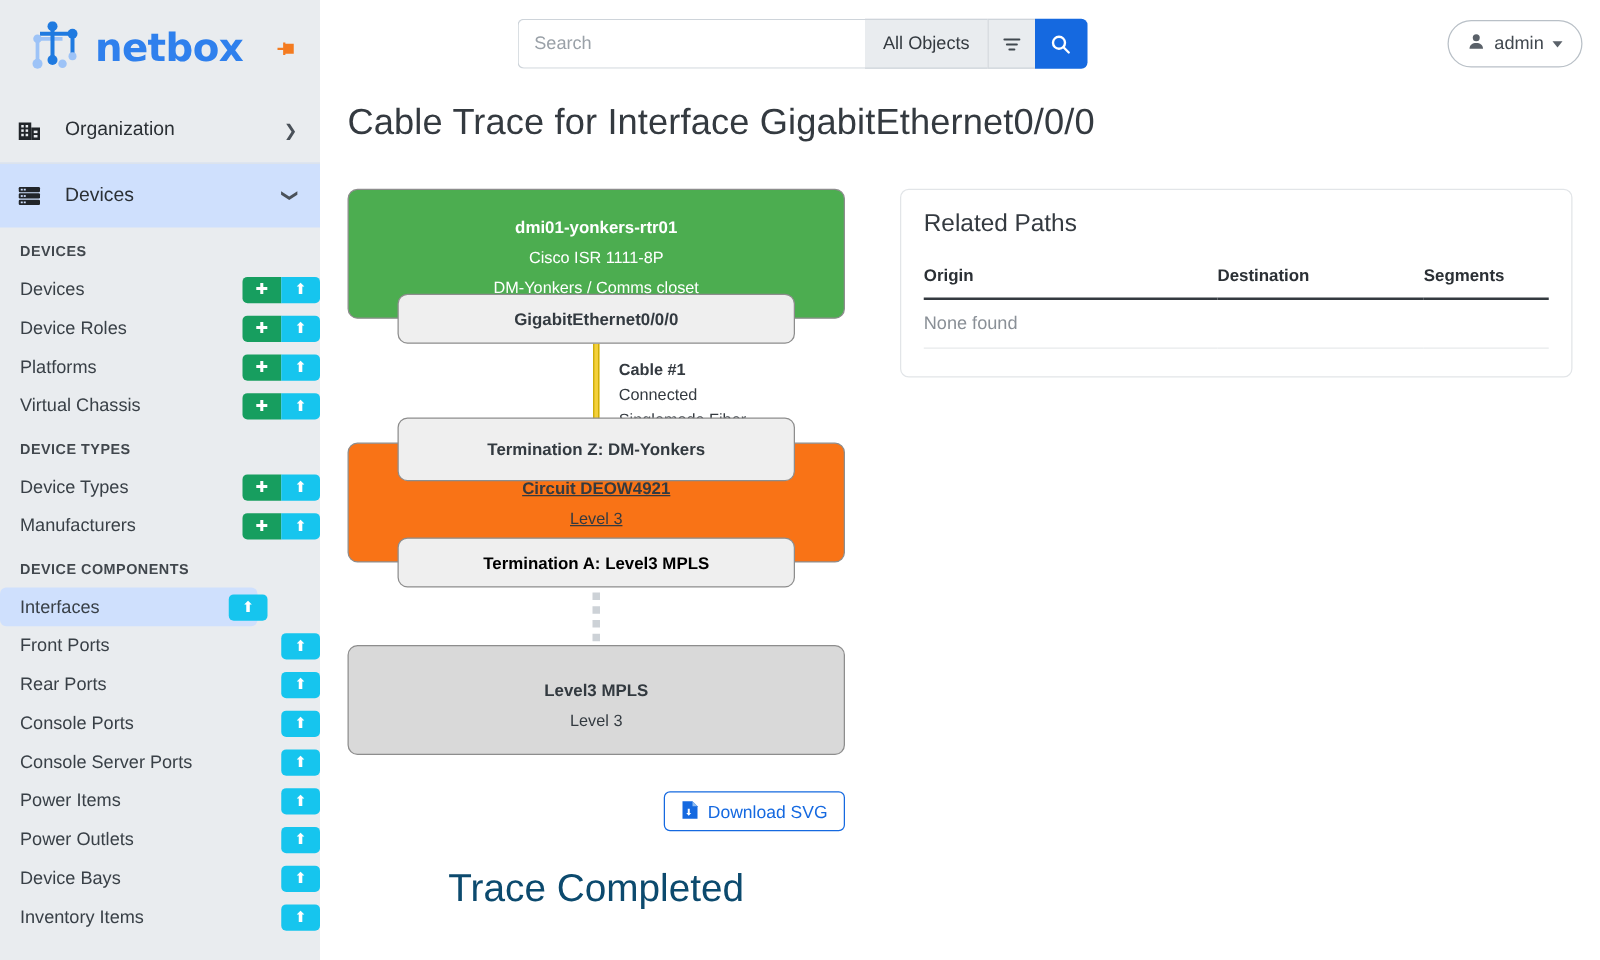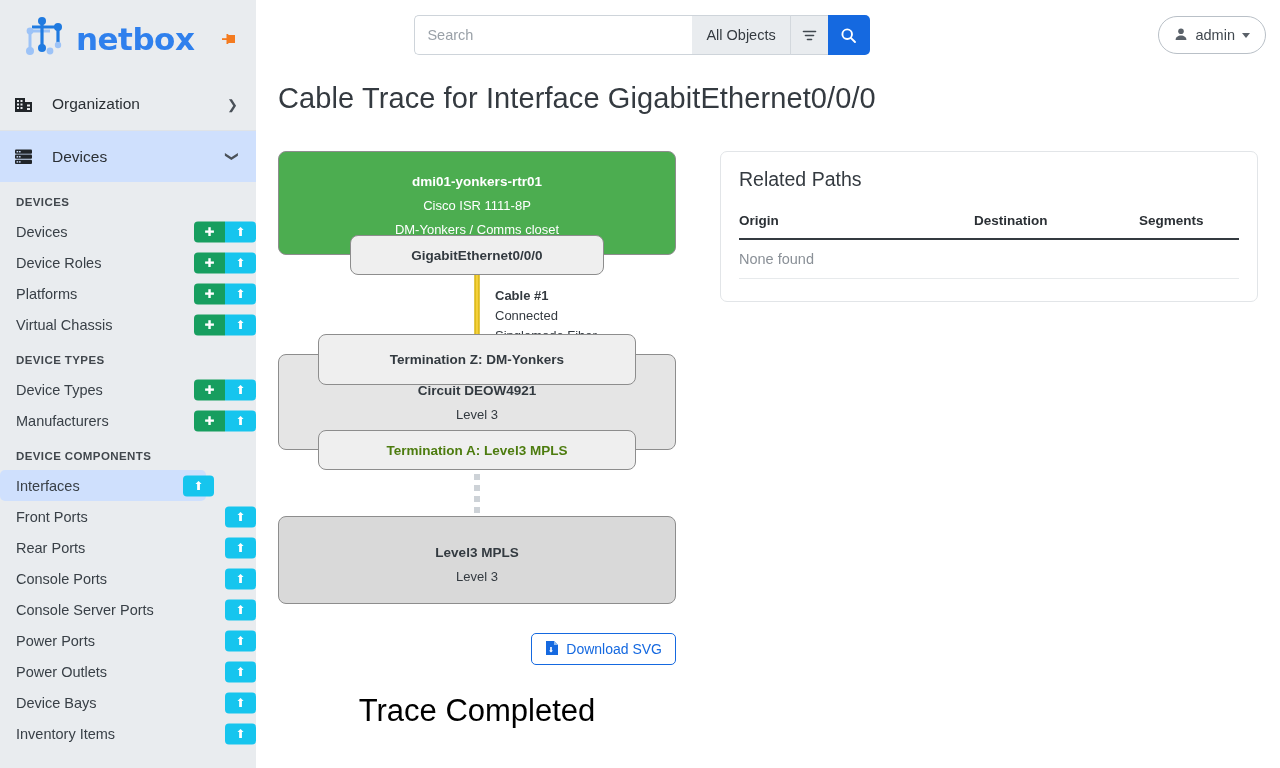--- a/index.html
+++ b/index.html
@@ -128,58 +128,58 @@
   }
   .node-device {
     background: #4cad50; color: #fff;
     height: 104px; padding-top: 22px;
   }
   .node-device .n1 { font-size: 13.5px; font-weight: bold; }
   .node-device .n2, .node-device .n3 { font-size: 13px; margin-top: 9px; font-weight: normal; }
 
   .node-term {
     background: #efefef; color: #333a40;
-    width: 254px; height: 40px; margin: -20px auto 0 auto;
+    width: 318px; height: 40px; margin: -20px auto 0 auto;
     display: flex; align-items: center; justify-content: center;
     font-size: 13.5px; font-weight: bold;
     position: relative; z-index: 3;
   }
 
   .cable-seg { position: relative; height: 99px; }
   .cable-line {
     position: absolute; left: 50%; transform: translateX(-50%);
     top: 0; width: 5px; height: 99px; background: #f4d03a;
     border-left: 1px solid #c9a800; border-right: 1px solid #c9a800;
   }
   .cable-label {
     position: absolute; left: 50%; margin-left: 18px; top: 11px;
     text-align: left; font-size: 13px; color: #343a40; line-height: 20px;
   }
   .cable-label .ttl { font-weight: bold; }
 
   .circuit-block { position: relative; margin-top: -20px; }
   .node-circuit {
-    background: #e5e5e5; color: #333a40;
-    height: 96px; padding-top: 28px;
+    background: #f97316; color: #333a40;
+    height: 96px; padding-top: 28px; text-decoration: underline;
   }
   .node-circuit .c1 { font-size: 13.5px; font-weight: bold; }
   .node-circuit .c2 { font-size: 13px; margin-top: 9px; }
   .term-over-top {
     position: absolute; top: -20px; left: 50%; transform: translateX(-50%);
     width: 318px; height: 51px;
     background: #efefef; border: 1px solid #8d8d8d; border-radius: 8px;
     display: flex; align-items: center; justify-content: center;
     font-size: 13.5px; font-weight: bold; color: #333a40; z-index: 3;
   }
   .term-over-bot {
     position: absolute; bottom: -20px; left: 50%; transform: translateX(-50%);
     width: 318px; height: 40px;
     background: #efefef; border: 1px solid #8d8d8d; border-radius: 8px;
     display: flex; align-items: center; justify-content: center;
-    font-size: 13.5px; font-weight: bold; color: #4d7c0f; z-index: 3;
+    font-size: 13.5px; font-weight: bold; color: #000000; z-index: 3;
   }
 
   .dots { height: 46px; position: relative; margin-top: 20px; }
   .dots i {
     position: absolute; left: 50%; transform: translateX(-50%);
     width: 6px; height: 6px; background: #cdd2d7; display: block;
   }
 
   .node-pnet {
     background: #d9d9d9; color: #333a40;
@@ -190,21 +190,21 @@
 
   .dl-row { display: flex; justify-content: flex-end; margin-top: 29px; }
   .dl-btn {
     display: flex; align-items: center; gap: 7px;
     height: 32px; padding: 0 13px;
     border: 1px solid #1569e0; border-radius: 5px;
     background: #fff; color: #1569e0; font-size: 14px;
   }
   .trace-status {
     text-align: center; margin-top: 28px;
-    font-size: 31px; color: #000000;
+    font-size: 31px; color: #0c4a6e;
   }
 
   
   .panel {
     flex: 1; align-self: flex-start;
     border: 1px solid #e2e5e8; border-radius: 7px;
     background: #fff; padding: 16px 18px 22px 18px;
   }
   .panel h2 { margin: 0 0 22px 0; font-size: 19.5px; font-weight: normal; color: #343a40; }
   table.rp { width: 100%; border-collapse: collapse; }
@@ -361,21 +361,21 @@
         <span class="btn-imp only">⬆</span>
       </span>
     </div>
     <div class="nav-item">
       <span>Console Server Ports</span>
       <span class="btns">
         <span class="btn-imp only">⬆</span>
       </span>
     </div>
     <div class="nav-item">
-      <span>Power Ports</span>
+      <span>Power Items</span>
       <span class="btns">
         <span class="btn-imp only">⬆</span>
       </span>
     </div>
     <div class="nav-item">
       <span>Power Outlets</span>
       <span class="btns">
         <span class="btn-imp only">⬆</span>
       </span>
     </div>

